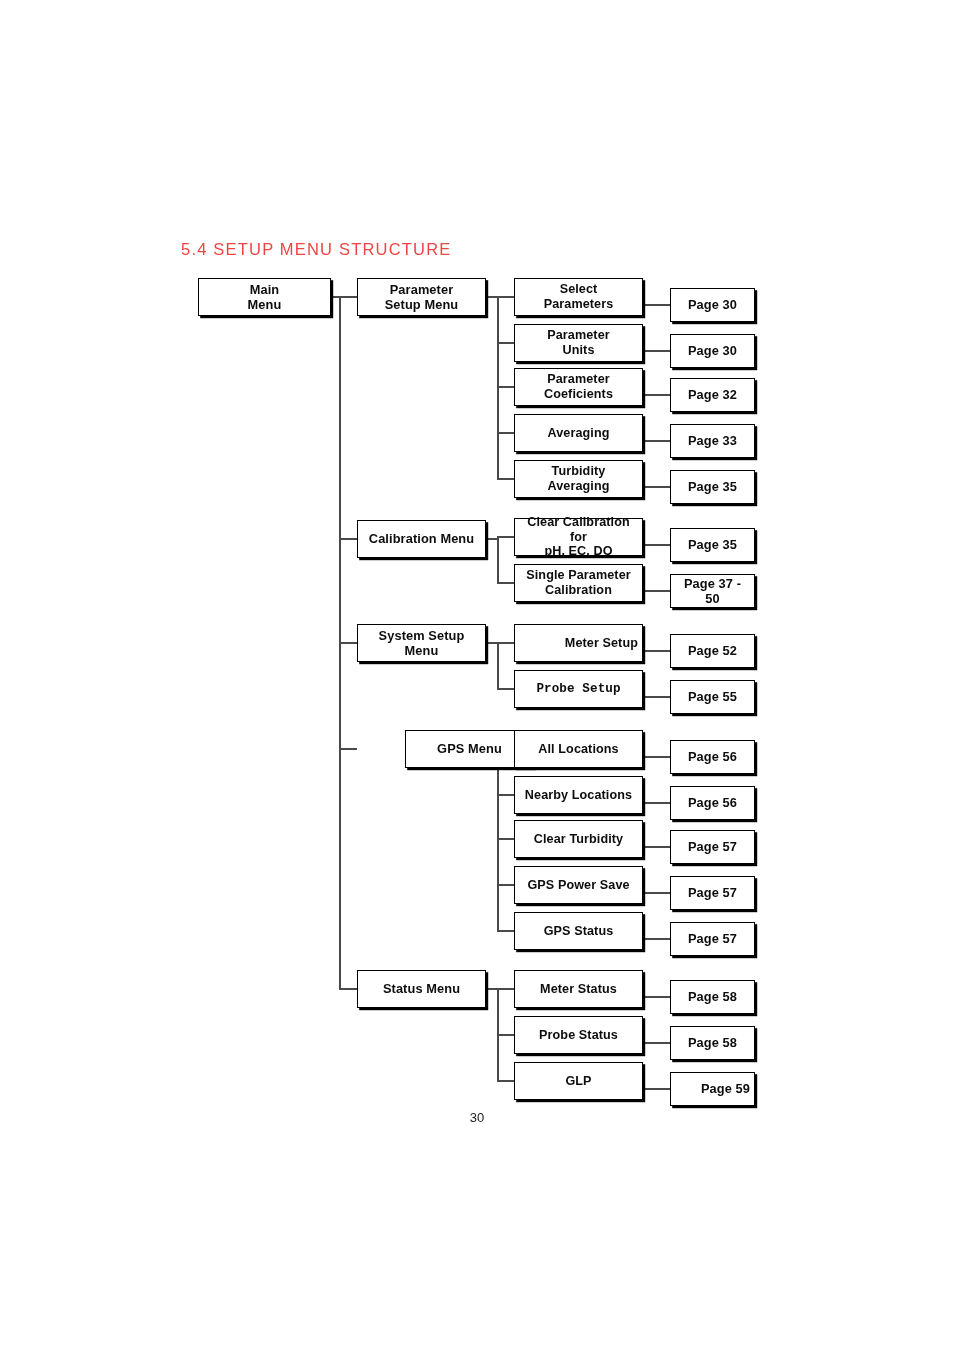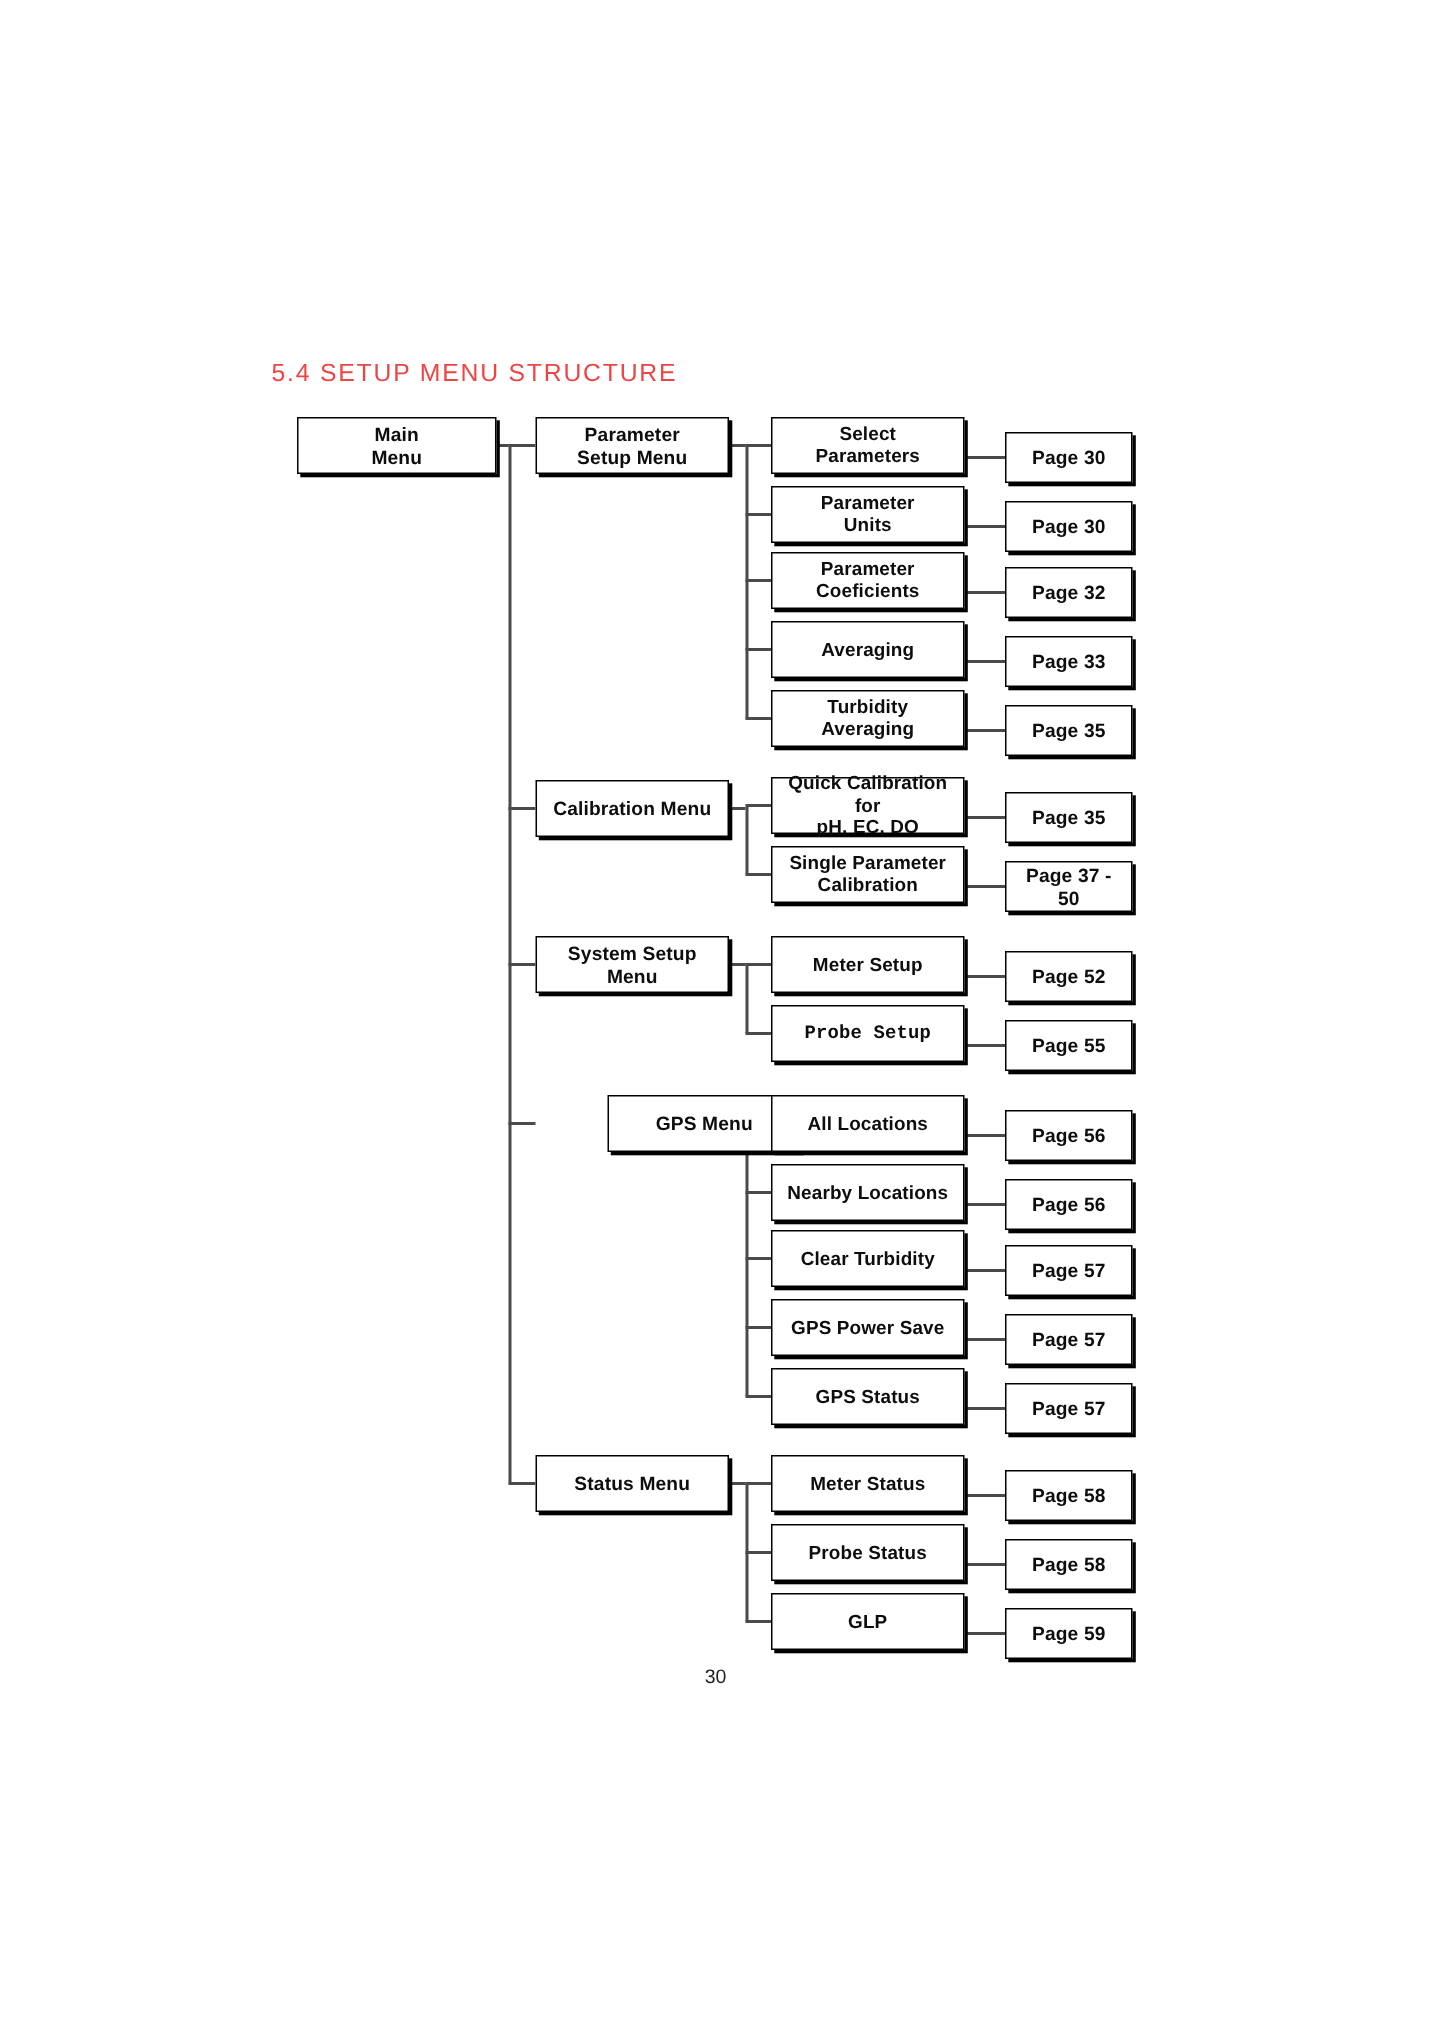--- a/index.html
+++ b/index.html
@@ -159,21 +159,21 @@
         <span class="lbl">Page 35</span>
       </div>
       <div class="hline" style="left: 339px; top: 538px; width: 18px;"></div>
       <div class="node lvl1" style="left: 357px; top: 520px; width: 129px; height: 38px;">
         <span class="lbl">Calibration Menu</span>
       </div>
       <div class="hline" style="left: 486px; top: 538px; width: 11px;"></div>
       <div class="vline" style="left: 497px; top: 538px; height: 45px;"></div>
       <div class="hline" style="left: 497px; top: 536px; width: 17px;"></div>
       <div class="node" style="left: 514px; top: 518px; width: 129px; height: 38px;">
-        <span class="lbl">Quick Calibration for
+        <span class="lbl">Clear Calibration for
 pH, EC, DO</span>
       </div>
       <div class="hline" style="left: 643px; top: 544px; width: 27px;"></div>
       <div class="node pagebox" style="left: 670px; top: 528px; width: 85px; height: 34px;">
         <span class="lbl">Page 35</span>
       </div>
       <div class="hline" style="left: 497px; top: 582px; width: 17px;"></div>
       <div class="node" style="left: 514px; top: 564px; width: 129px; height: 38px;">
         <span class="lbl">Single Parameter
 Calibration</span>
@@ -182,21 +182,21 @@
       <div class="node pagebox" style="left: 670px; top: 574px; width: 85px; height: 34px;">
         <span class="lbl">Page 37 - 50</span>
       </div>
       <div class="hline" style="left: 339px; top: 642px; width: 18px;"></div>
       <div class="node lvl1" style="left: 357px; top: 624px; width: 129px; height: 38px;">
         <span class="lbl">System Setup Menu</span>
       </div>
       <div class="hline" style="left: 486px; top: 642px; width: 11px;"></div>
       <div class="vline" style="left: 497px; top: 642px; height: 47px;"></div>
       <div class="hline" style="left: 497px; top: 642px; width: 17px;"></div>
-      <div class="node" style="left: 514px; top: 624px; width: 129px; height: 38px;">
+      <div class="node" style="left: 514px; top: 624px; width: 129px; height: 38px; justify-content: flex-end;">
         <span class="lbl">Meter Setup</span>
       </div>
       <div class="hline" style="left: 643px; top: 650px; width: 27px;"></div>
       <div class="node pagebox" style="left: 670px; top: 634px; width: 85px; height: 34px;">
         <span class="lbl">Page 52</span>
       </div>
       <div class="hline" style="left: 497px; top: 688px; width: 17px;"></div>
       <div class="node" style="left: 514px; top: 670px; width: 129px; height: 38px; font-family: Liberation Mono, monospace;">
         <span class="lbl">Probe Setup</span>
       </div>
@@ -270,20 +270,20 @@
       </div>
       <div class="hline" style="left: 643px; top: 1042px; width: 27px;"></div>
       <div class="node pagebox" style="left: 670px; top: 1026px; width: 85px; height: 34px;">
         <span class="lbl">Page 58</span>
       </div>
       <div class="hline" style="left: 497px; top: 1080px; width: 17px;"></div>
       <div class="node" style="left: 514px; top: 1062px; width: 129px; height: 38px;">
         <span class="lbl">GLP</span>
       </div>
       <div class="hline" style="left: 643px; top: 1088px; width: 27px;"></div>
-      <div class="node pagebox" style="left: 670px; top: 1072px; width: 85px; height: 34px;">
+      <div class="node pagebox" style="left: 670px; top: 1072px; width: 85px; height: 34px; justify-content: flex-end;">
         <span class="lbl">Page 59</span>
       </div>
     </div>
 
   <div class="page-number">30</div>
 
 </div>
 
 </body></html>

